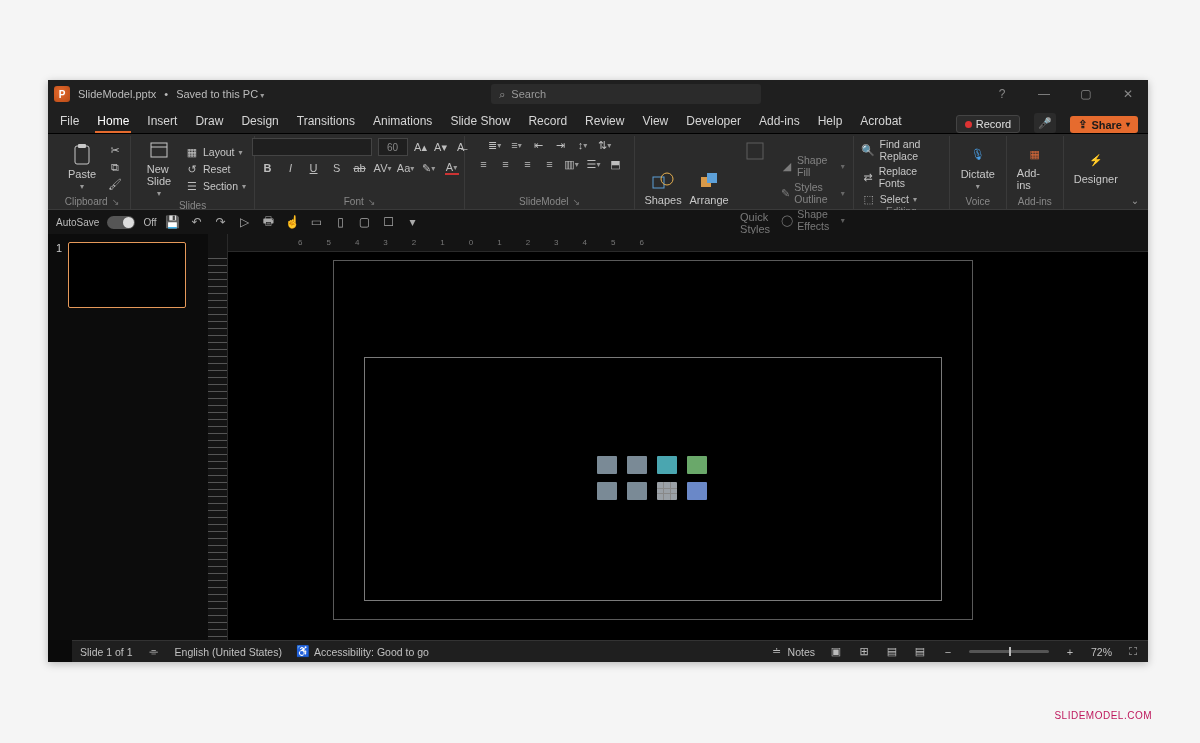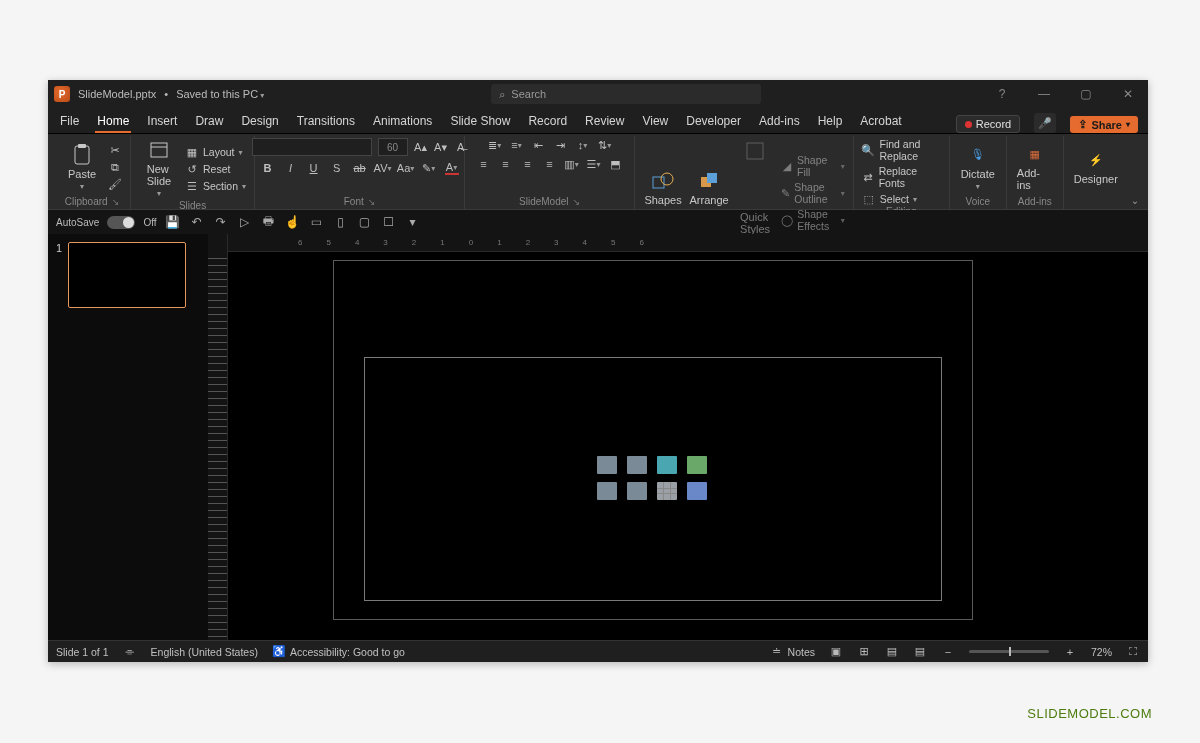--- a/index.html
+++ b/index.html
@@ -17,21 +17,21 @@
     background: #0a0a0a;
     box-shadow: 0 2px 8px rgba(0,0,0,.25);
     display: flex; flex-direction: column;
     color: #d0d0d0;
     font-size: 12px;
     overflow: hidden;
   }
   .watermark {
     position: absolute;
     bottom: 22px; right: 48px;
-    color: #4d7c0f; font-size: 13px; letter-spacing: 0.5px;
+    color: #be185d; font-size: 10px; letter-spacing: 0.5px;
   }
   
   .titlebar {
     height: 28px; background: #1f1f1f;
     display: flex; align-items: center;
     font-size: 11px; color: #bcbcbc;
     padding: 0 6px;
   }
   .tb-left { display:flex; align-items:center; gap:8px; flex:0 0 auto; }
   .tb-center { flex:1; display:flex; justify-content:center; }
@@ -154,21 +154,21 @@
     linear-gradient(#888 0 0) 0 66%/100% 1px no-repeat,
     linear-gradient(#888 0 0) 33% 0/1px 100% no-repeat,
     linear-gradient(#888 0 0) 66% 0/1px 100% no-repeat,
     #9aa0a6;}
   
   .status {
     height:22px; background:#1f1f1f;
     border-top:1px solid #333;
     display:flex; align-items:center;
     font-size:10.5px; color:#c0c0c0;
-    padding: 0 8px; gap:14px;
+    padding: 0 8px; gap:14px;margin-left:24px;
   }
   .status .spacer{flex:1;}
   .zoom-track{width:80px;height:3px;background:#555;border-radius:2px;position:relative;}
   .zoom-track::after{content:"";position:absolute;left:50%;top:-3px;width:2px;height:9px;background:#bbb;}
   .sicon{width:14px;height:14px;display:flex;align-items:center;justify-content:center;color:#bbb;font-size:11px;}
   .ribbon-expand{width:18px;height:14px;display:flex;align-items:center;justify-content:center;color:#999;font-size:10px; margin-left:auto; align-self:flex-end; padding-bottom:3px;}
 </style>
 </head>
 <body>
 
@@ -352,21 +352,21 @@
           <span style="white-space:pre;line-height:1.05;text-align:left;margin-top:48px;">Quick
 Styles</span>
         </div>
         <div class="smallbtns" style="opacity:.55;">
           <div class="smallbtn dd">
               <span class="ico">◢</span>
               <span>Shape Fill</span>
             </div>
           <div class="smallbtn dd">
               <span class="ico">✎</span>
-              <span>Shape Outline</span>
+              <span>Styles Outline</span>
             </div>
           <div class="smallbtn dd">
               <span class="ico">◯</span>
               <span>Shape Effects</span>
             </div>
         </div>
       </div>
       <div class="group-label"><span>Drawing</span><span class="launcher">↘</span></div>
     </div>
 

